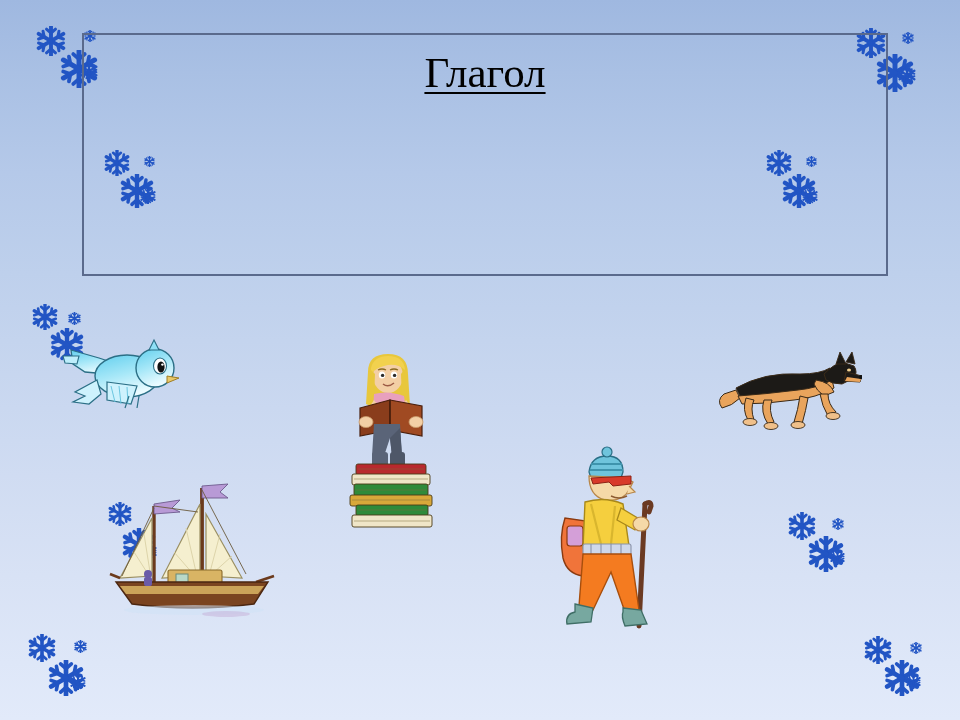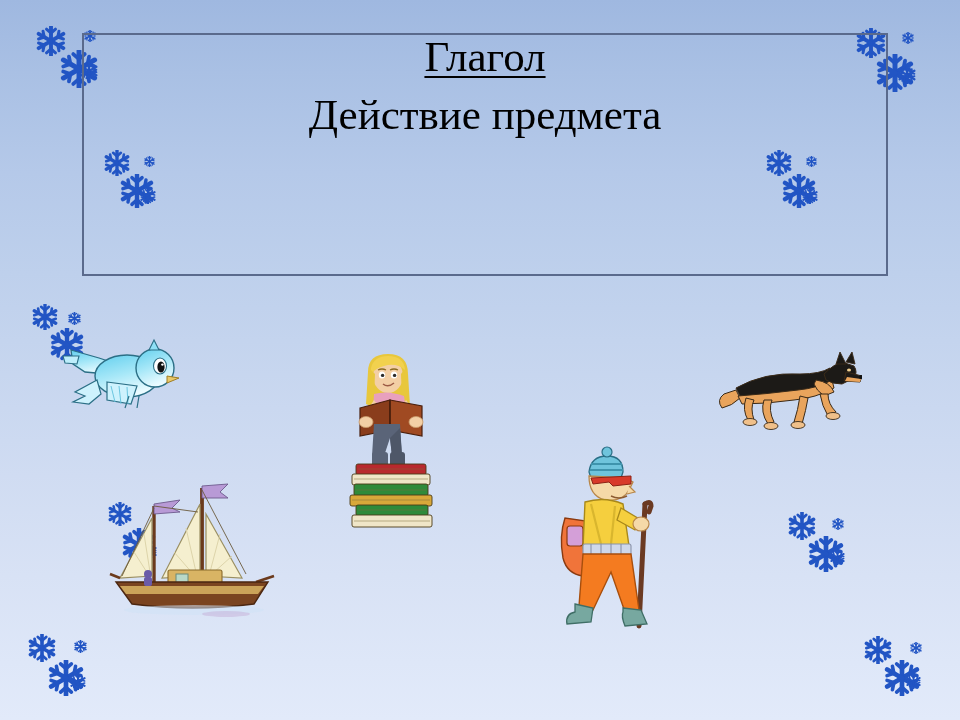--- a/index.html
+++ b/index.html
@@ -41,21 +41,21 @@
   #title-block {
     position: absolute;
     left: 82px;
     top: 33px;
     width: 806px;
     height: 243px;
     box-sizing: border-box;
     display: flex;
     flex-direction: column;
     align-items: center;
-    padding-top: 1px;
+    padding-top: 17px;
     color: #000000;
     text-align: center;
   }
   .tline {
     font-family: "Liberation Serif", "DejaVu Serif", serif;
     color: #000;
     line-height: 1.08;
     white-space: nowrap;
     letter-spacing: 0px;
   }
@@ -1093,16 +1093,15 @@
       <rect x="38" y="99" width="8" height="9" rx="2" fill="#6a5ba8"></rect>
 
       <ellipse cx="88" cy="132" rx="70" ry="5" fill="#cfe2f5" opacity="0.55"></ellipse>
       <ellipse cx="120" cy="136" rx="24" ry="3" fill="#c6b0d8" opacity="0.5"></ellipse>
     </svg>
   </div>
 
   <div id="title-frame"></div>
   <div id="title-block">
     <div class="tline" id="title-main">Глагол</div>
-    <div class="tline" id="title-def">Действие предмета</div>
   </div>
 
 </div>
 
 </body></html>

